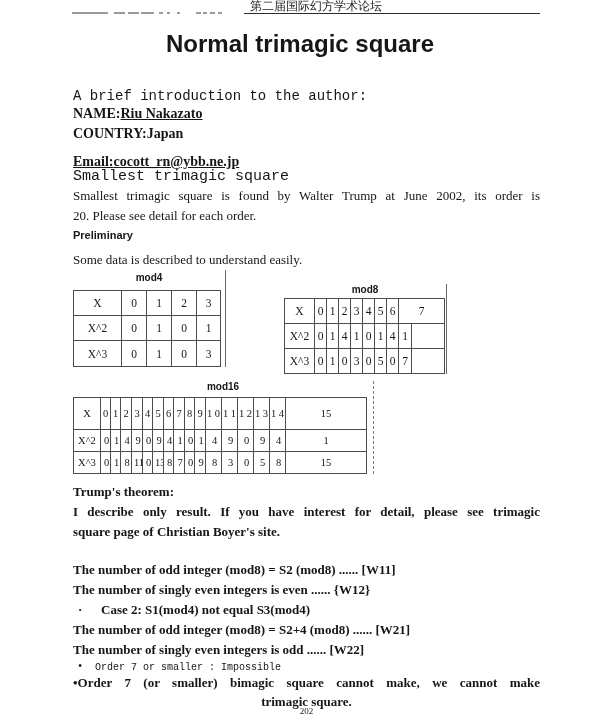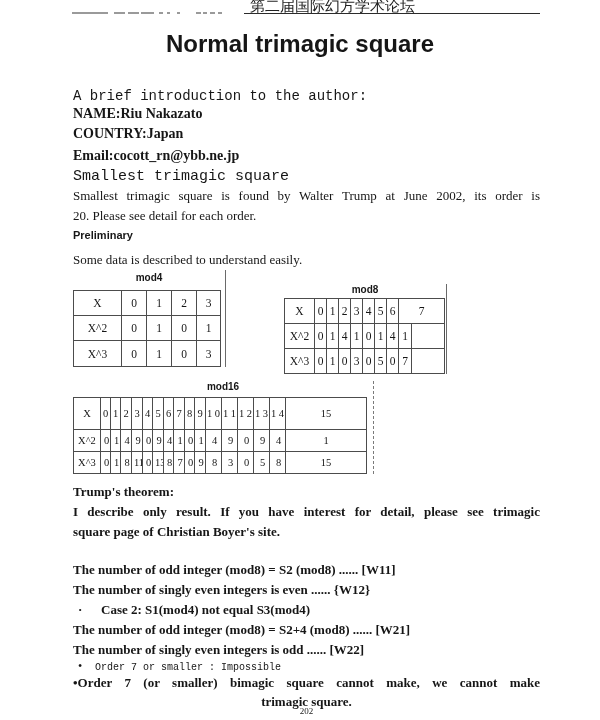--- a/index.html
+++ b/index.html
@@ -8,29 +8,29 @@
     background:#ffffff; color:#161616; overflow:hidden;
     font-family:"Liberation Serif", serif;
   }
   .abs { position:absolute; }
   .line { left:73px; width:467px; font-size:13px; line-height:20px; }
   .just { text-align:justify; text-align-last:justify; }
   .bold { font-weight:700; }
   .mono { font-family:"Liberation Mono","DejaVu Sans Mono",monospace; }
   .sans { font-family:"Liberation Sans", sans-serif; }
 
-  .cn-header { top:0; left:250px; font-size:15px; line-height:12px; color:#222; }
+  .cn-header { top:0; left:250px; font-size:12px; line-height:12px; color:#222; }
   .rule-dark { top:13px; left:244px; width:296px; height:1px; background:#2b2b2b; }
   .dash { position:absolute; top:12px; height:2px; background:#9a9a9a; }
 
   .title { top:30px; left:0; width:600px; text-align:center;
            font-family:"Liberation Sans",sans-serif; font-weight:700; font-size:24px; }
 
   .name-line { font-size:14px; line-height:18px; font-weight:700; }
-  .u { }
+  .u { text-decoration:underline; }
 
   .tbl-wrap { position:absolute; border-right:1px solid #6a6a6a; }
   .tbl-wrap.dashed { border-right:1px dashed #7a7a7a; }
   .tbl-label { font-family:"Liberation Sans",sans-serif; font-weight:700;
                font-size:10px; line-height:12px; text-align:center; }
   table.dt { border-collapse:collapse; table-layout:fixed; }
   table.dt td { border:1px solid #4c4c4c; text-align:center; padding:0;
                 vertical-align:middle; overflow:hidden; white-space:nowrap; }
   .t4  { font-size:11.5px; }
   .t8  { font-size:11.5px; }
@@ -68,21 +68,21 @@
 
   <div class="abs title">Normal trimagic square</div>
 
   <div class="abs line mono" style="top:86px;font-size:14px;">A brief introduction to the author:</div>
   <div class="abs line name-line" style="top:105px;">
     <span>NAME:</span><span class="u">Riu Nakazato</span>
   </div>
   <div class="abs line name-line" style="top:125px;">
     <span>COUNTRY:</span><span>Japan</span>
   </div>
-  <div class="abs line name-line" style="top:147px;">
+  <div class="abs line name-line" style="top:153px;text-decoration:underline;">
     <span>Email:</span><span>cocott_rn@ybb.ne.jp</span>
   </div>
 
   <div class="abs line mono" style="top:167px;font-size:15px;">Smallest trimagic square</div>
   <div class="abs line just" style="top:186px;">Smallest trimagic square is found by Walter Trump at June 2002, its order is</div>
   <div class="abs line" style="top:206px;">20. Please see detail for each order.</div>
 
   <div class="abs line sans bold" style="top:225px;font-size:11px;">Preliminary</div>
   <div class="abs line" style="top:250px;">Some data is described to understand easily.</div>
 

